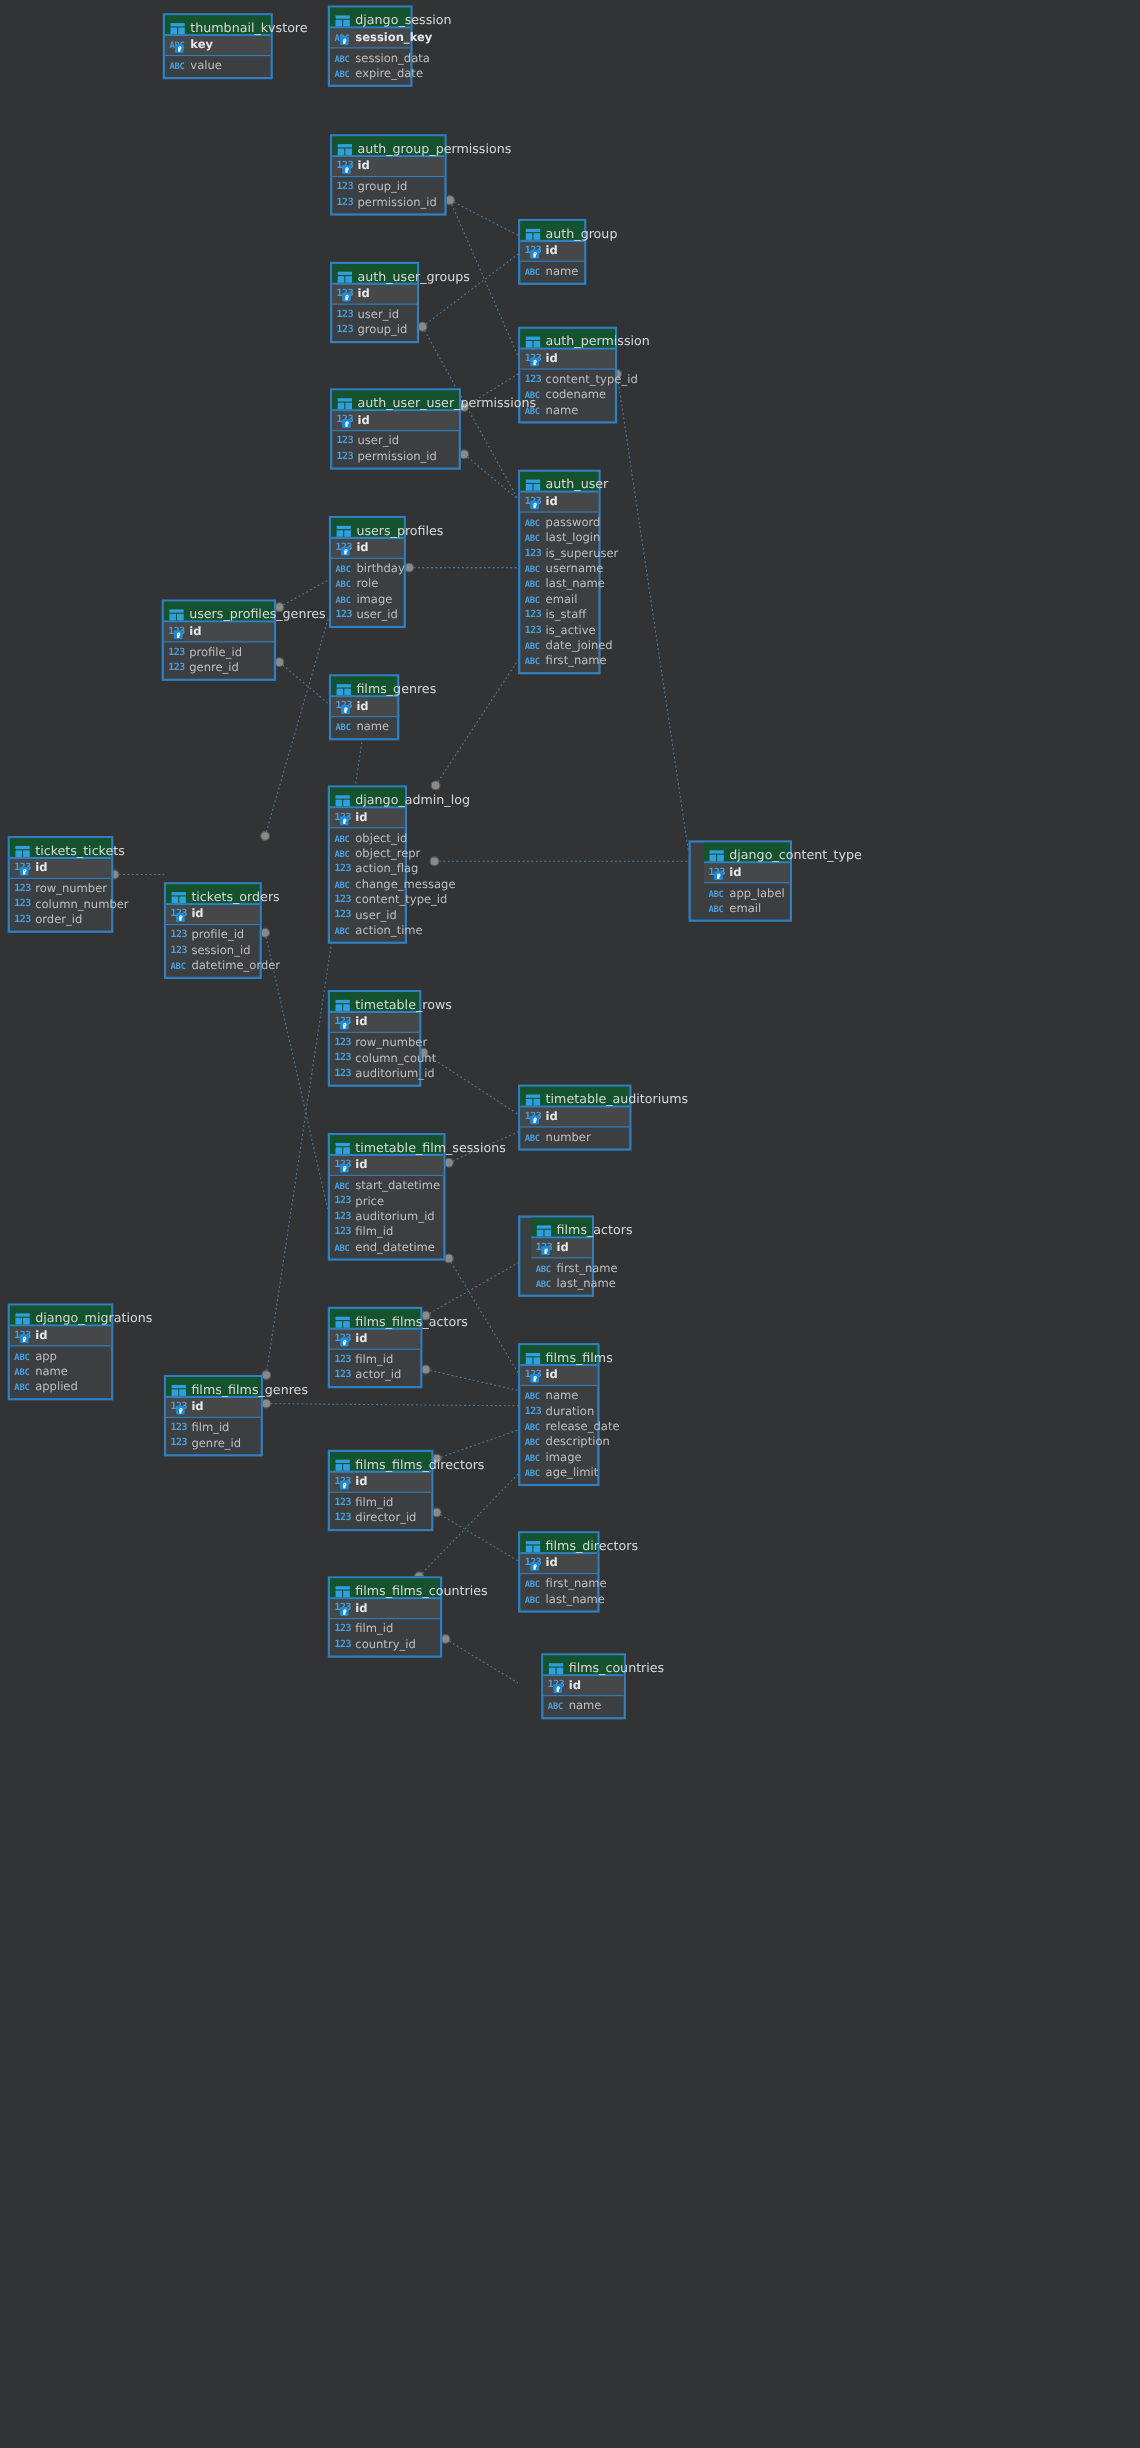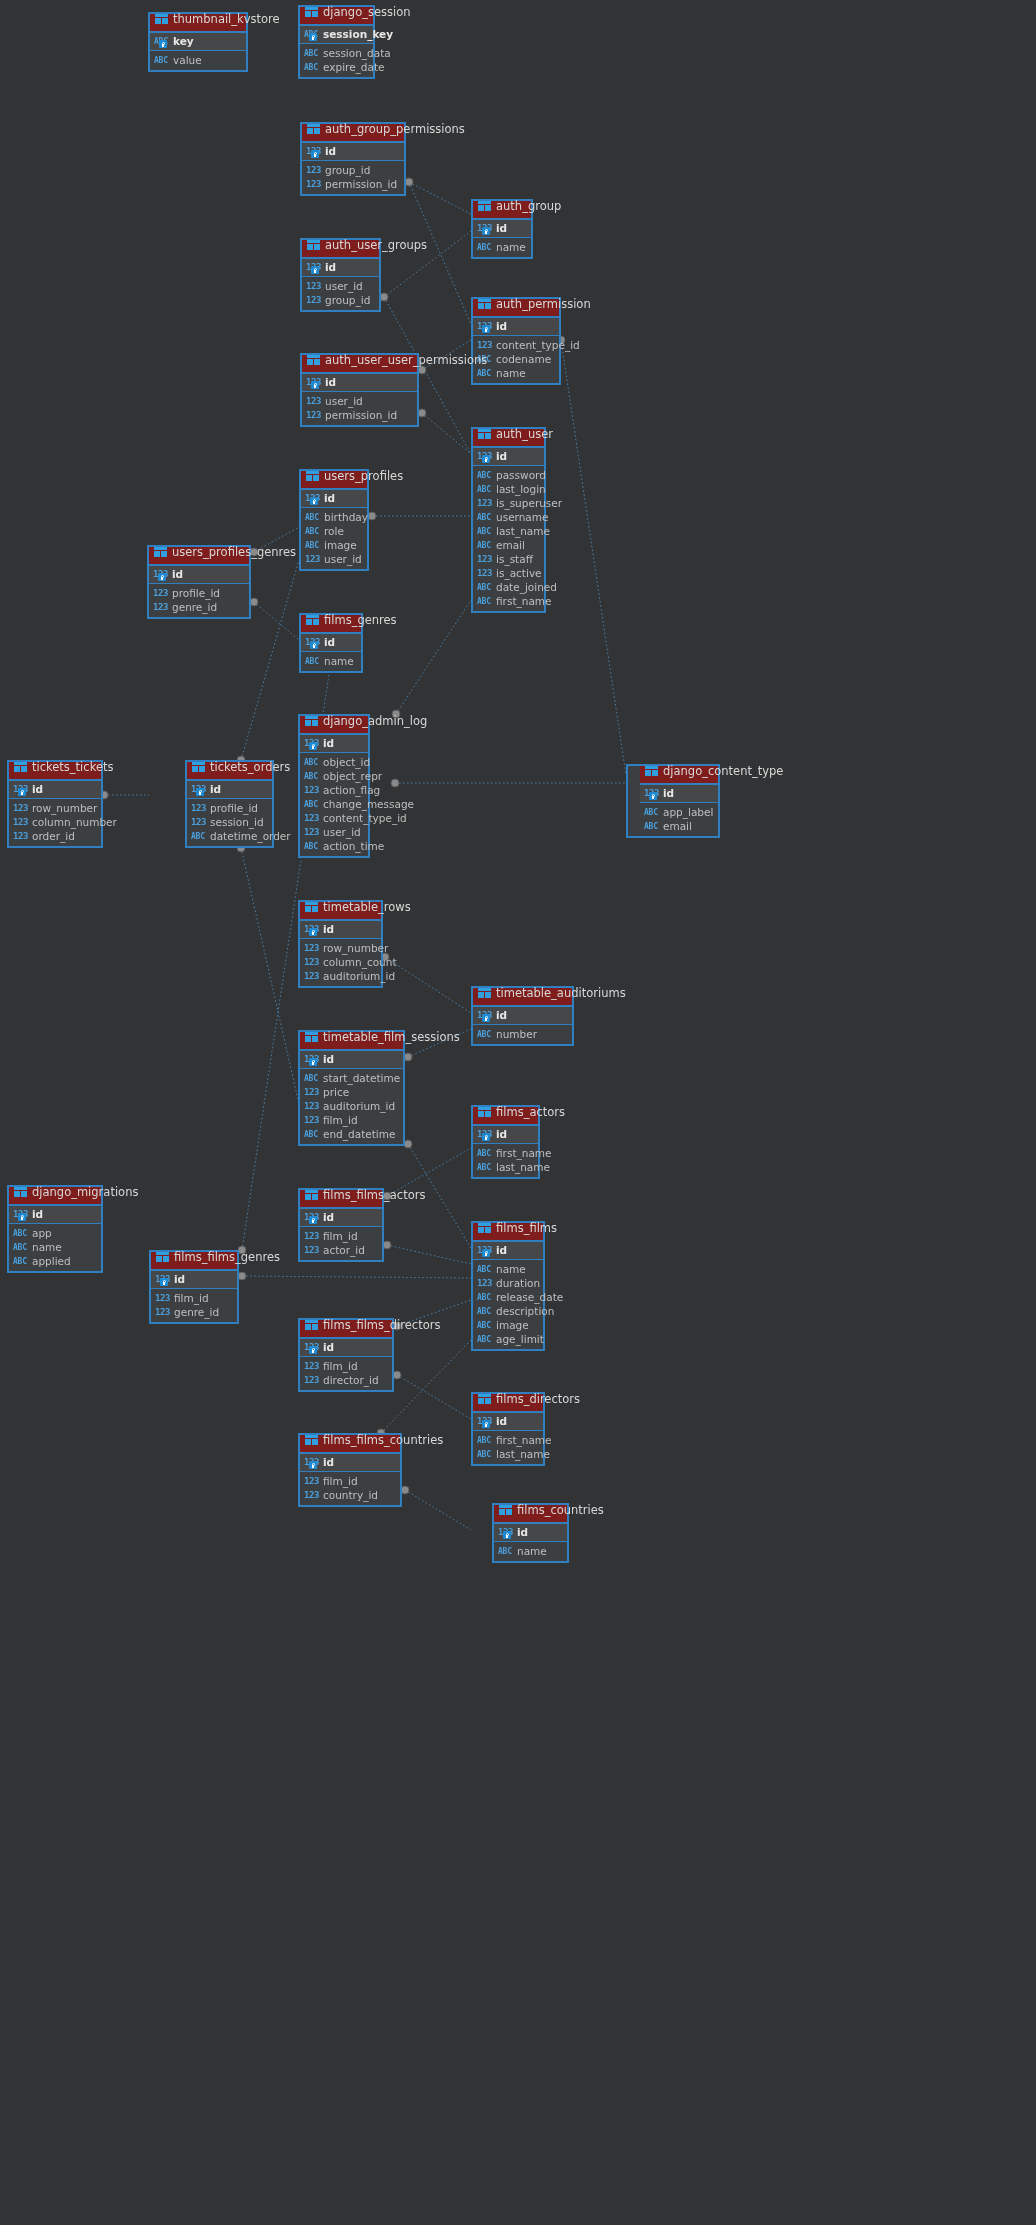--- a/index.html
+++ b/index.html
@@ -11,24 +11,24 @@
   #canvas{position:absolute;inset:0;width:1036px;height:2225px;}
   #edges{position:absolute;left:0;top:0;width:1036px;height:2225px;pointer-events:none;}
 
   .tbl{
     position:absolute;
     border:2px solid #2f7fc1;
     background:#3c3f41;
     box-sizing:border-box;
   }
   .tbl .hdr{
-    background:#7f1d1d;
+    background:#14532d;
     border-bottom:2px solid #2f7fc1;
     height:19px;
-    display:flex;align-items:flex-start;
+    display:flex;align-items:flex-end;
     padding:0 5px;
     gap:5px;
     box-sizing:border-box;
   }
   .tbl .hdr .tname{
     color:#d8d8d8;font-size:11.5px;line-height:11.5px;white-space:nowrap;
   }
   .tbl .pkrow{
     background:#454749;
     border-bottom:1px solid #2f7fc1;
@@ -640,21 +640,21 @@
           <span class="fname">column_number</span>
         </div>
         <div class="row">
           <span class="tyi">
             <span class="lbl">123</span>
           </span>
           <span class="fname">order_id</span>
         </div>
       </div>
     </div>
-    <div class="tbl" style="left: 149px; top: 760px; width: 89px; margin-left: 36px;">
+    <div class="tbl" style="left: 149px; top: 802px; width: 89px;">
       <div class="hdr">
         <span class="tglyph">
           <i class="t1"></i>
           <i class="t2"></i>
           <i class="t3"></i>
         </span>
         <span class="tname">tickets_orders</span>
       </div>
       <div class="pkrow">
         <span class="tyi">
@@ -788,21 +788,21 @@
           <span class="fname">film_id</span>
         </div>
         <div class="row">
           <span class="tyi abc">
             <span class="lbl">ABC</span>
           </span>
           <span class="fname">end_datetime</span>
         </div>
       </div>
     </div>
-    <div class="tbl" style="left: 471px; top: 1105px; width: 69px;">
+    <div class="tbl" style="left: 471px; top: 1105px; width: 69px; padding-left: 10px;">
       <div class="hdr">
         <span class="tglyph">
           <i class="t1"></i>
           <i class="t2"></i>
           <i class="t3"></i>
         </span>
         <span class="tname">films_actors</span>
       </div>
       <div class="pkrow">
         <span class="tyi">

